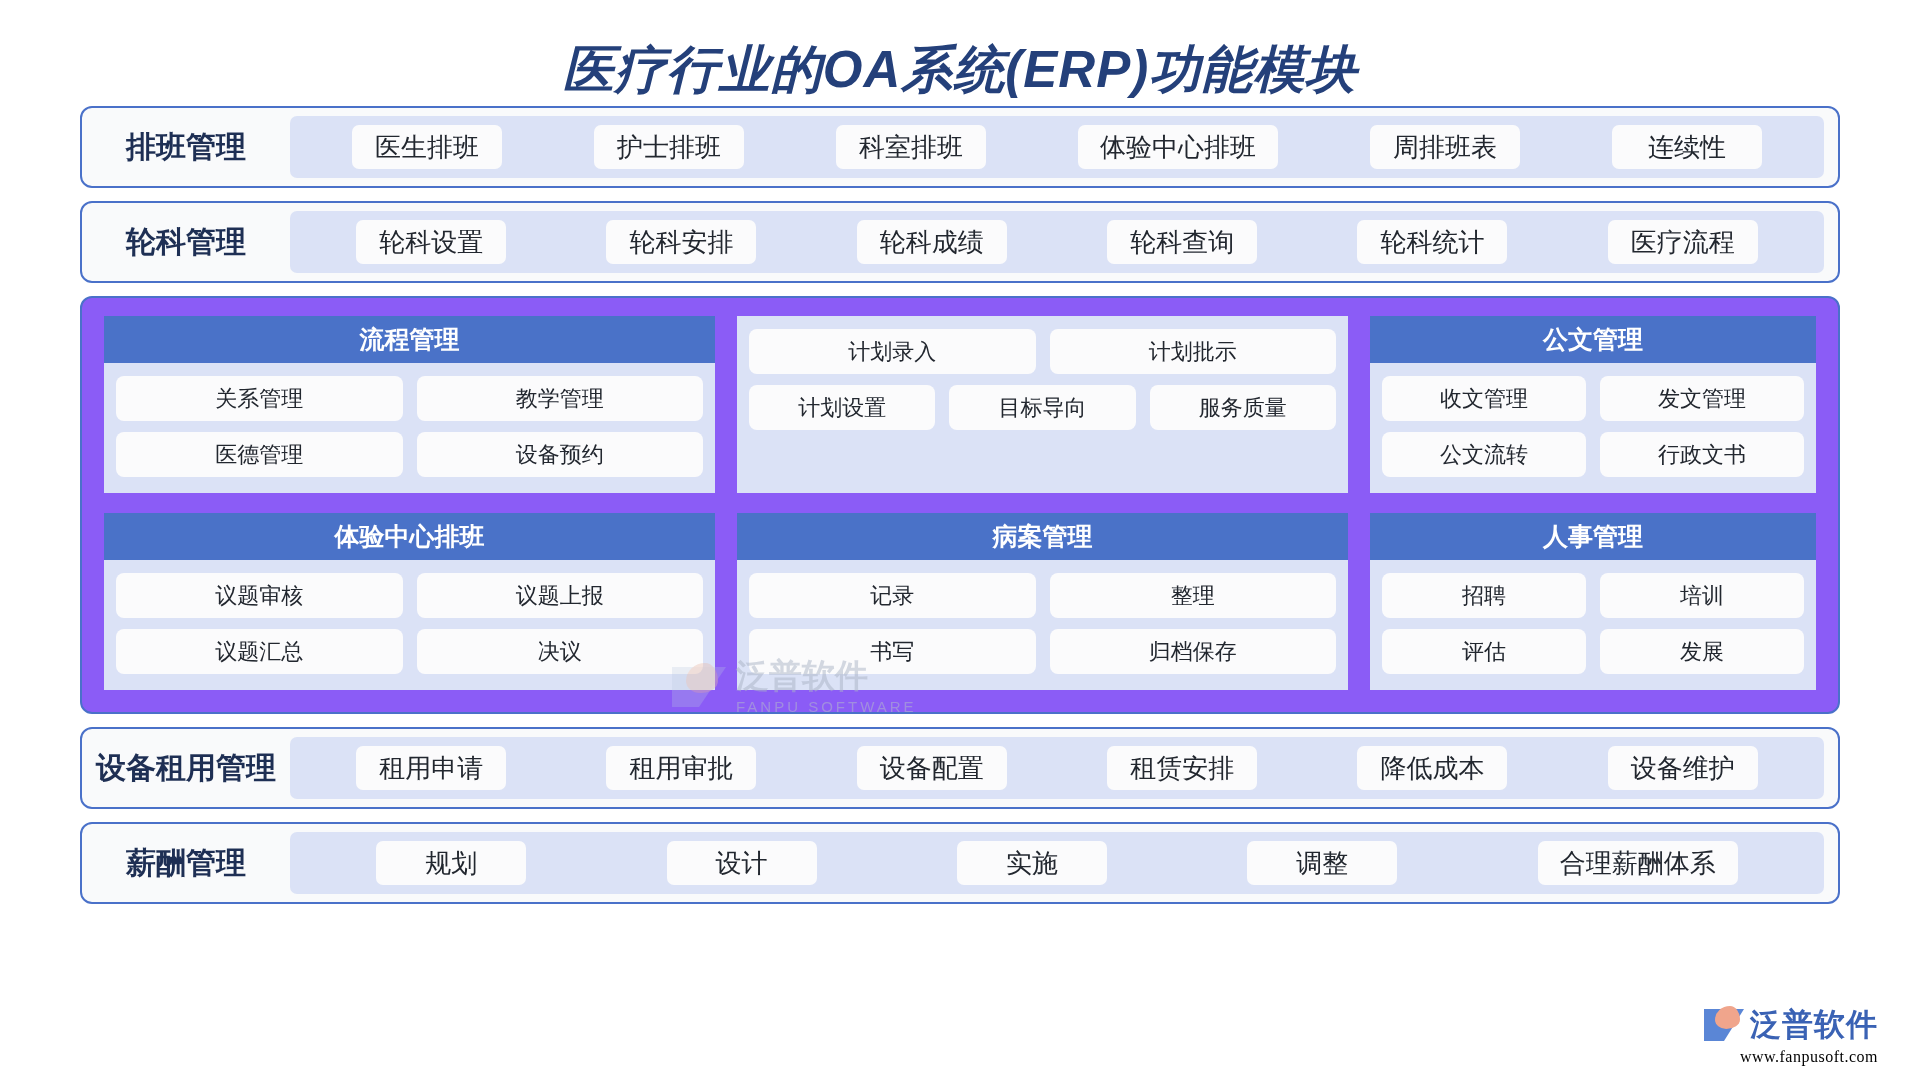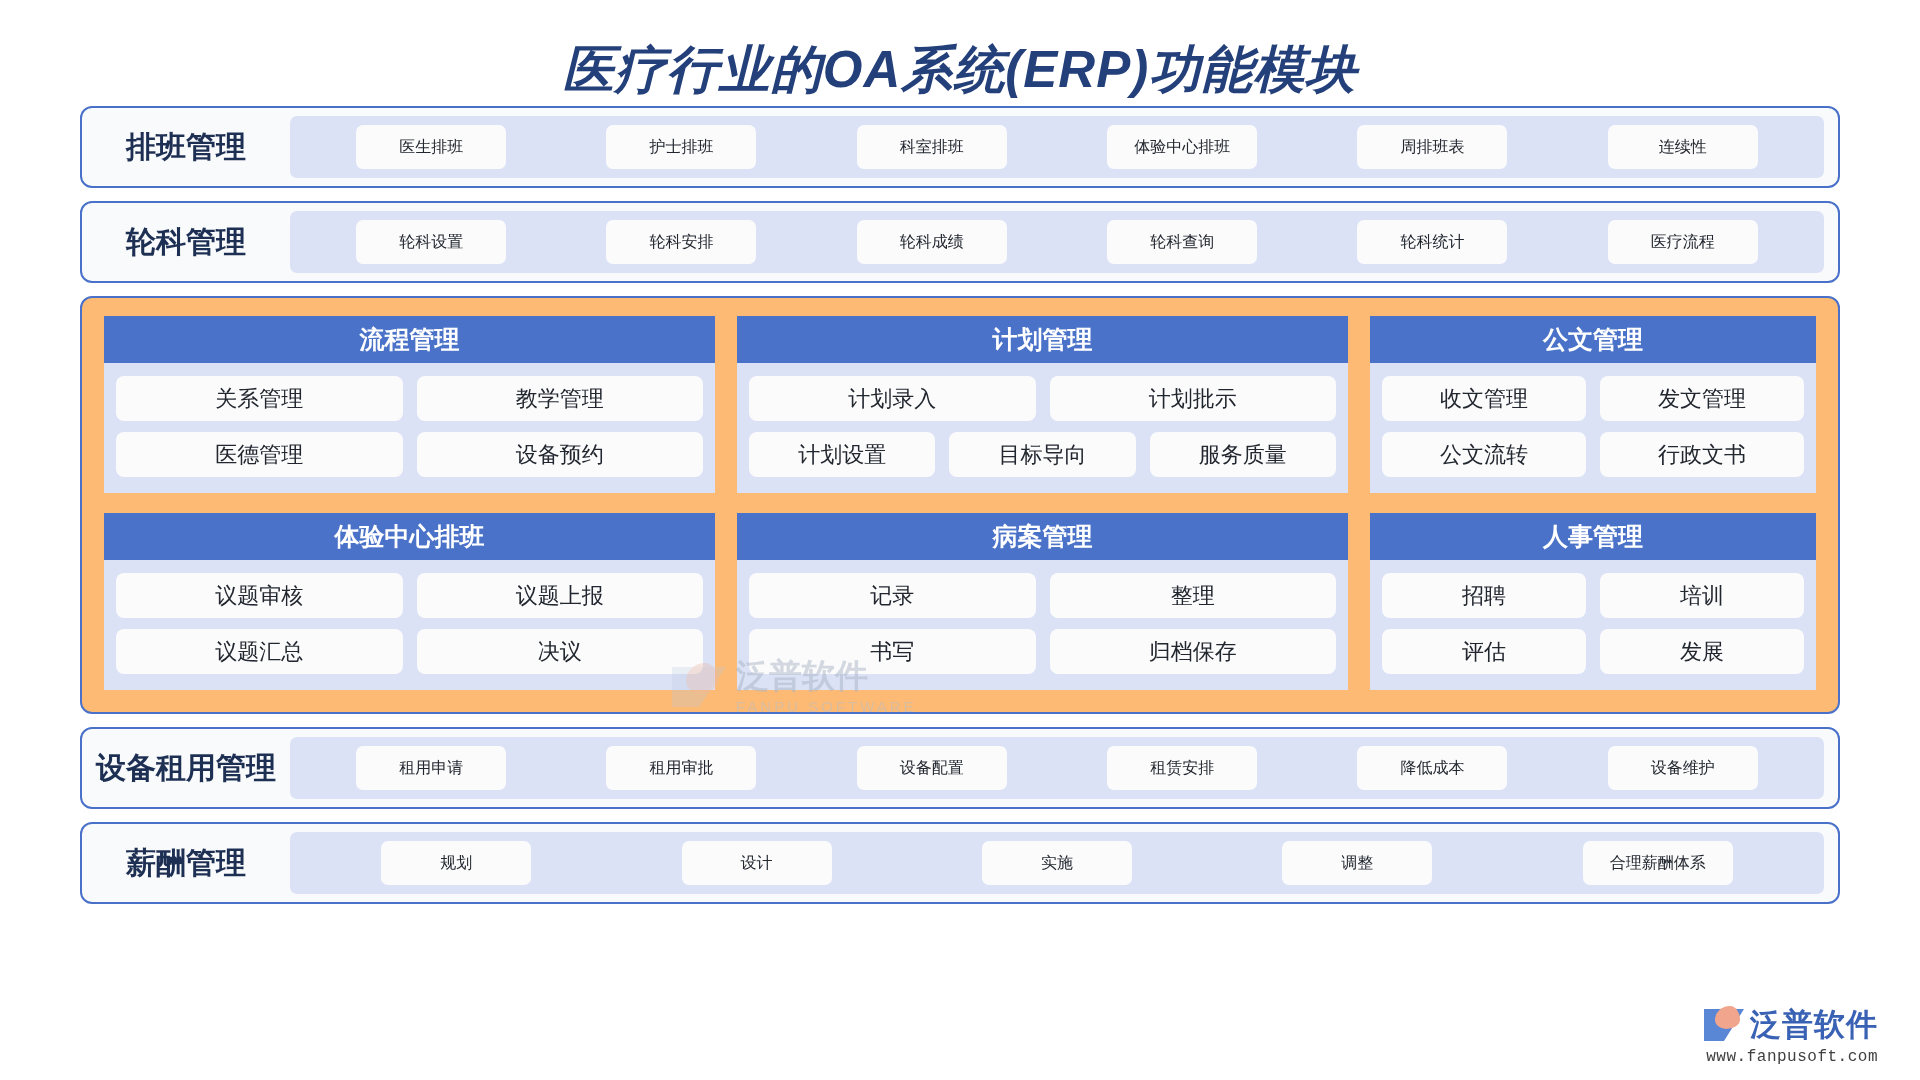--- a/index.html
+++ b/index.html
@@ -57,32 +57,32 @@
   }
   .pill {
     background: #fbfbfc;
     border-radius: 7px;
     height: 44px;
     min-width: 150px;
     padding: 0 22px;
     display: flex;
     align-items: center;
     justify-content: center;
-    font-size: 16px;
+    font-size: 26px;
     color: #22272f;
     white-space: nowrap;
     font-family: "Liberation Serif", "DejaVu Serif", serif;
   }
 
   
   .mid {
     margin: 0 80px 13px 80px;
     border: 2px solid #4a71c9;
     border-radius: 12px;
-    background: #fdba74;
+    background: #8b5cf6;
     padding: 18px 22px 22px 22px;
   }
   .mid-row { display: flex; gap: 22px; }
   .mid-row + .mid-row { margin-top: 20px; }
 
   .card { display: flex; flex-direction: column; }
   .card.w-wide { flex: 1 1 0; }
   .card.w-narrow { flex: 0 0 446px; }
 
   .card-head {
@@ -170,22 +170,22 @@
     position: absolute; left: 11px; top: 0;
     width: 25px; height: 23px;
     background: #f0a58c;
     border-radius: 60% 40% 55% 45% / 60% 60% 40% 40%;
   }
   .brand-cn {
     font-size: 31px; font-weight: bold; color: #3a62b4; letter-spacing: 1px;
     font-family: "Liberation Serif", "DejaVu Serif", serif;
   }
   .brand-url {
-    font-size: 16px; color: #404040; letter-spacing: .5px; margin-top: 2px;
-    font-family: Liberation Mono, monospace;
+    font-size: 16px; color: #000000; letter-spacing: .5px; margin-top: 2px;
+    font-family: Liberation Serif, serif;
   }
 </style>
 </head>
 <body>
 
 <div class="page">
 
   <div class="title">医疗行业的OA系统(ERP)功能模块</div>
 
   <div id="top-bands">
@@ -222,21 +222,20 @@
               <div class="cell">关系管理</div>
               <div class="cell">教学管理</div>
             </div>
             <div class="card-line">
               <div class="cell">医德管理</div>
               <div class="cell">设备预约</div>
             </div>
           </div>
         </div>
         <div class="card w-wide">
-          <div class="card-head">计划管理</div>
           <div class="card-body">
             <div class="card-line">
               <div class="cell">计划录入</div>
               <div class="cell">计划批示</div>
             </div>
             <div class="card-line">
               <div class="cell">计划设置</div>
               <div class="cell">目标导向</div>
               <div class="cell">服务质量</div>
             </div>

